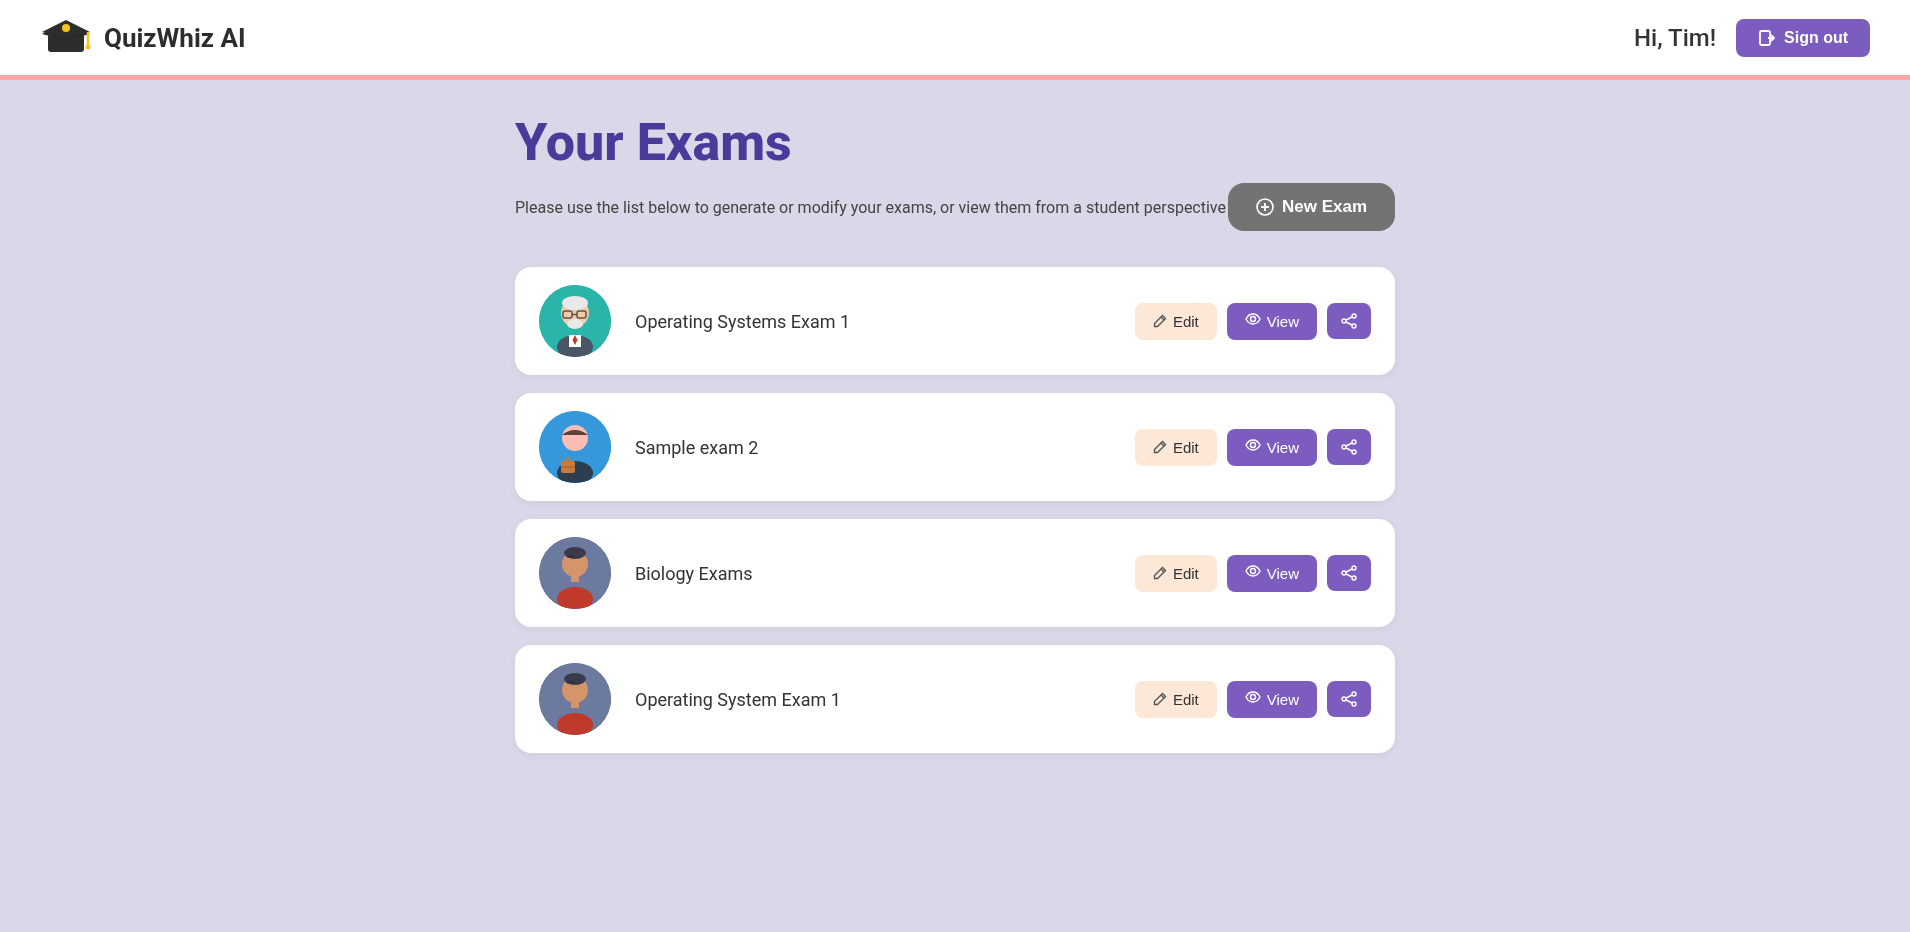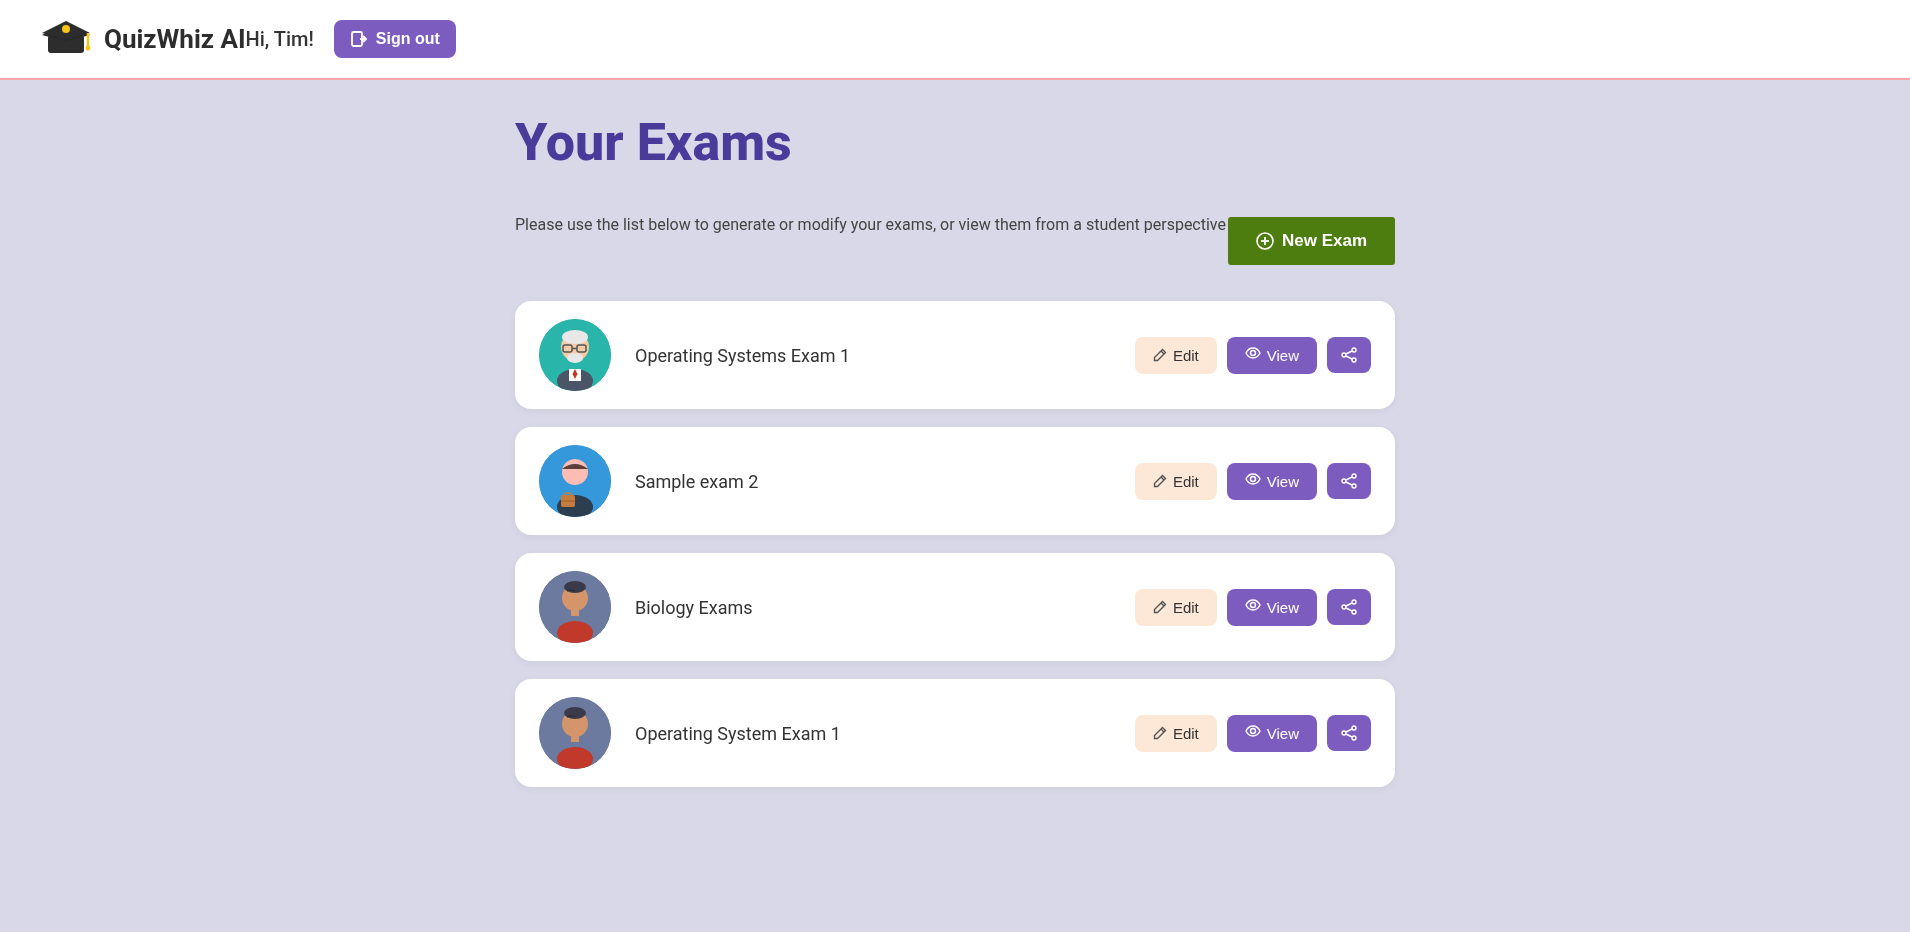--- a/index.html
+++ b/index.html
@@ -11,24 +11,25 @@
     body {
       font-family: -apple-system, BlinkMacSystemFont, 'Segoe UI', Roboto, sans-serif;
       background: #fff;
       width: 1910px;
       min-height: 932px;
     }
 
     
     .header {
       background: #fff;
-      border-bottom: 2px solid #fca5a5;
+      border-bottom: 5px solid #fca5a5;
       height: 80px;
       display: flex;
       align-items: center;
+      justify-content: space-between;
       padding: 0 40px;
     }
 
     .logo-area {
       display: flex;
       align-items: center;
       gap: 12px;
     }
 
     .logo-icon {
@@ -42,31 +43,31 @@
       color: #2d2d2d;
     }
 
     .header-right {
       display: flex;
       align-items: center;
       gap: 20px;
     }
 
     .greeting {
-      font-size: 20px;
+      font-size: 24px;
       color: #333;
       font-weight: 500;
     }
 
     .sign-out-btn {
       background: #7c5cbf;
       color: #fff;
       border: none;
       border-radius: 8px;
-      padding: 10px 16px;
+      padding: 10px 22px;
       font-size: 16px;
       font-weight: 600;
       cursor: pointer;
       display: flex;
       align-items: center;
       gap: 8px;
     }
 
     
     .main-content {
@@ -94,33 +95,32 @@
       justify-content: space-between;
       margin-bottom: 36px;
     }
 
     .page-subtitle {
       font-size: 16px;
       color: #444;
     }
 
     .new-exam-btn {
-      background: #4d7c0f;
+      background: #737373;
       color: #fff;
       border: none;
-      border-radius: 3px;
+      border-radius: 16px;
       padding: 14px 28px;
       font-size: 17px;
       font-weight: 600;
       cursor: pointer;
       display: flex;
       align-items: center;
       gap: 8px;
       white-space: nowrap;
-      margin-top: 34px;
     }
 
     
     .exam-list {
       display: flex;
       flex-direction: column;
       gap: 18px;
     }
 
     .exam-item {

